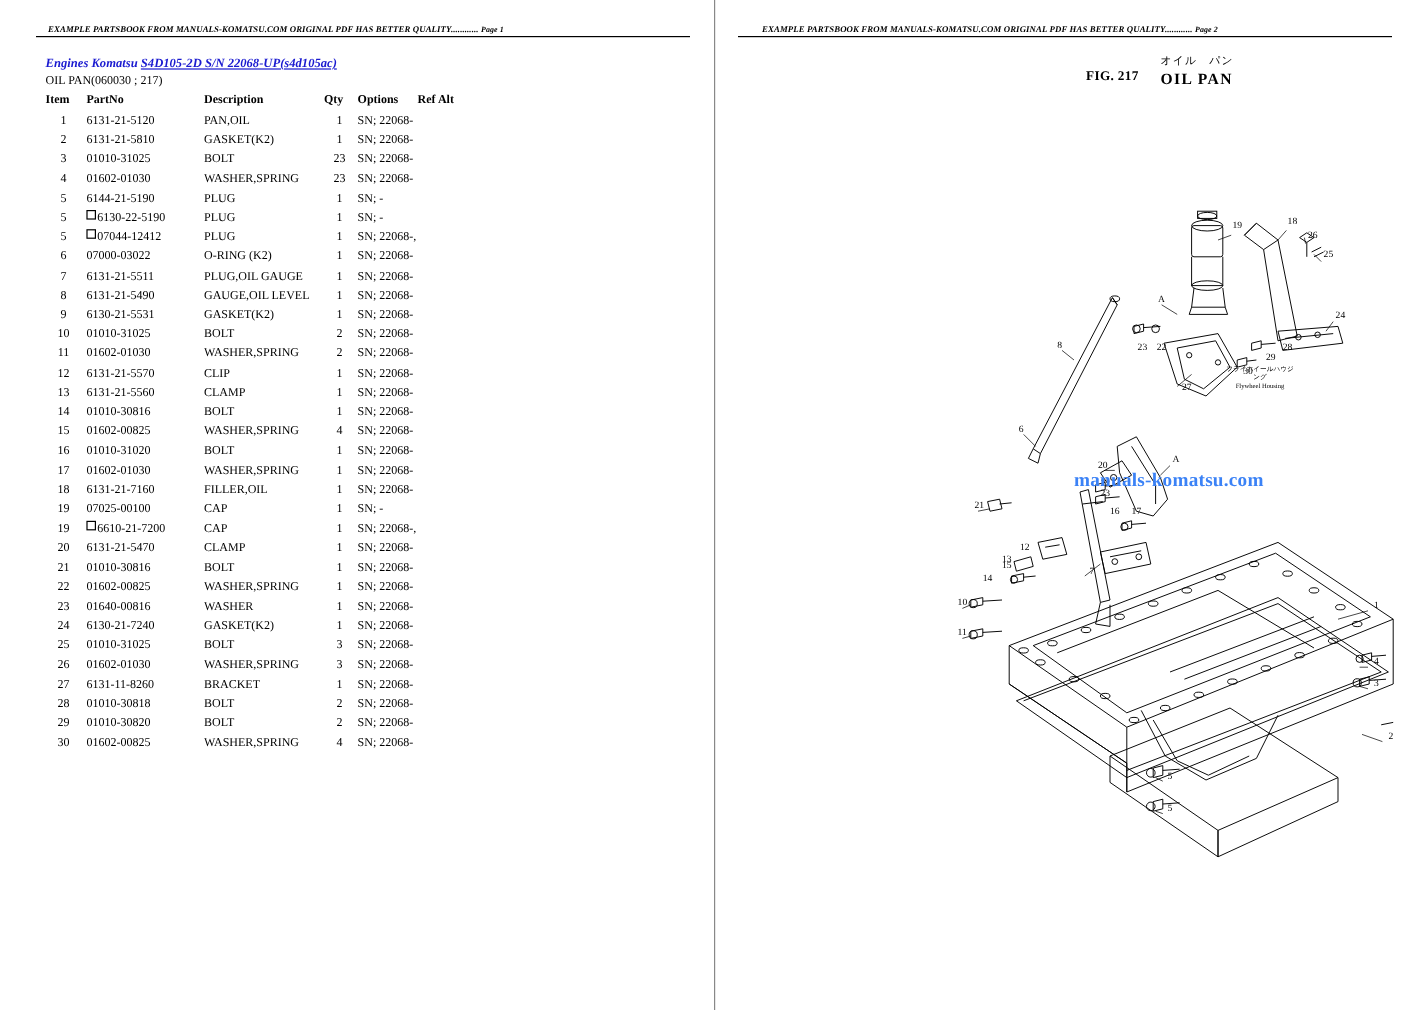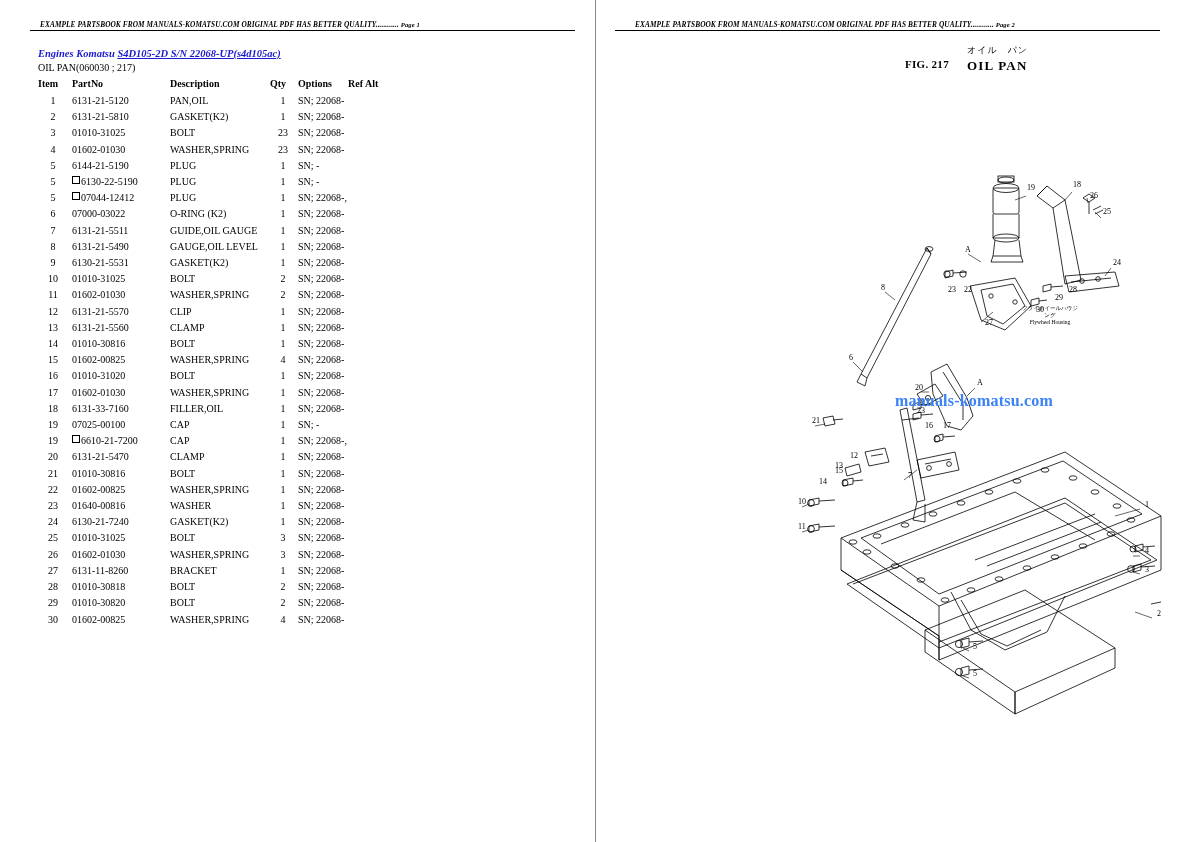--- a/index.html
+++ b/index.html
@@ -243,21 +243,21 @@
           <td class="c-item">6</td>
           <td class="c-part">07000-03022</td>
           <td class="c-desc">O-RING (K2)</td>
           <td class="c-qty">1</td>
           <td class="c-opt">SN; 22068-</td>
           <td class="c-ref"></td>
         </tr>
         <tr>
           <td class="c-item">7</td>
           <td class="c-part">6131-21-5511</td>
-          <td class="c-desc">GUIDE,OIL GAUGE</td>
+          <td class="c-desc">PLUG,OIL GAUGE</td>
           <td class="c-qty">1</td>
           <td class="c-opt">SN; 22068-</td>
           <td class="c-ref"></td>
         </tr>
         <tr>
           <td class="c-item">8</td>
           <td class="c-part">6131-21-5490</td>
           <td class="c-desc">GAUGE,OIL LEVEL</td>
           <td class="c-qty">1</td>
           <td class="c-opt">SN; 22068-</td>
@@ -330,21 +330,21 @@
         <tr>
           <td class="c-item">17</td>
           <td class="c-part">01602-01030</td>
           <td class="c-desc">WASHER,SPRING</td>
           <td class="c-qty">1</td>
           <td class="c-opt">SN; 22068-</td>
           <td class="c-ref"></td>
         </tr>
         <tr>
           <td class="c-item">18</td>
-          <td class="c-part">6131-33-7160</td>
+          <td class="c-part">6131-21-7160</td>
           <td class="c-desc">FILLER,OIL</td>
           <td class="c-qty">1</td>
           <td class="c-opt">SN; 22068-</td>
           <td class="c-ref"></td>
         </tr>
         <tr>
           <td class="c-item">19</td>
           <td class="c-part">07025-00100</td>
           <td class="c-desc">CAP</td>
           <td class="c-qty">1</td>

